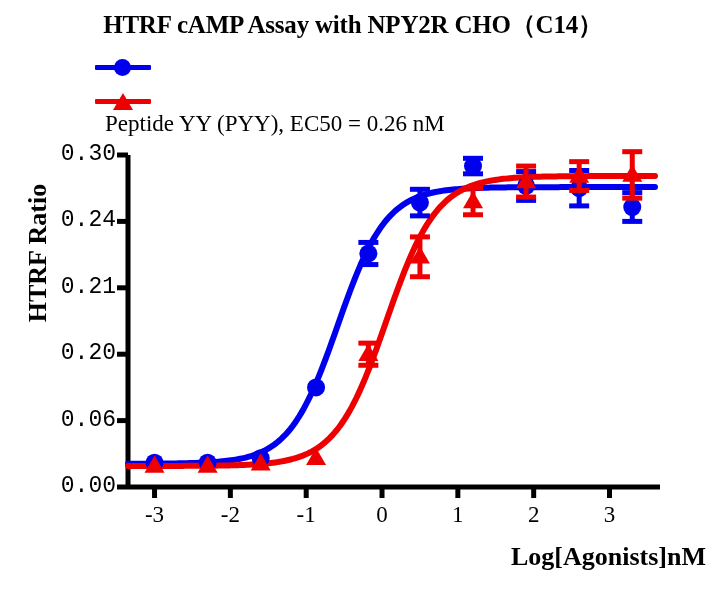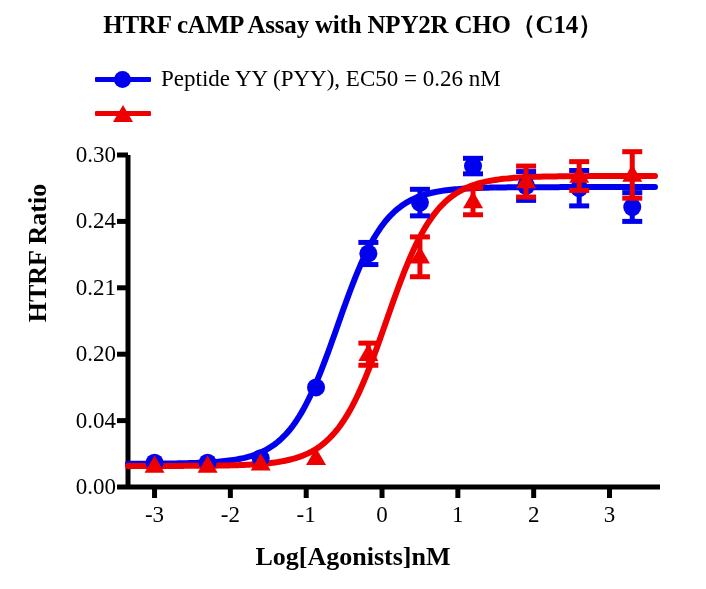--- a/index.html
+++ b/index.html
@@ -8,21 +8,21 @@
     font-family:"Liberation Serif", serif;
     color:#000;overflow:hidden;position:relative;
   }
   #figure{position:absolute;left:0;top:0;width:706px;height:589px;}
   .title{
     position:absolute;left:0;top:8px;width:706px;text-align:center;
     font-family:"Liberation Serif", serif;font-weight:bold;font-size:25px;
     letter-spacing:-0.2px;white-space:nowrap;
   }
   .legend{position:absolute;left:95px;top:56px;width:610px;}
-  .legend-row{display:flex;align-items:flex-end;height:34px;}
+  .legend-row{display:flex;align-items:flex-start;height:34px;flex-direction:column;}
   .legend-marker{width:56px;height:22px;position:relative;flex:0 0 56px;}
   .legend-line{
     position:absolute;left:0;top:9px;width:56px;height:5px;border-radius:1px;
   }
   .legend-dot{
     position:absolute;left:19px;top:3px;width:17px;height:17px;border-radius:50%;
   }
   .legend-tri{
     position:absolute;left:18px;top:3px;width:0;height:0;
     border-left:10px solid transparent;border-right:10px solid transparent;
@@ -30,27 +30,27 @@
   .legend-label{
     font-family:"Liberation Serif", serif;font-size:23px;margin-left:10px;
     white-space:nowrap;line-height:1;
   }
   .ylabel{
     position:absolute;left:-62px;top:238px;width:200px;text-align:center;
     font-family:"Liberation Serif", serif;font-weight:bold;font-size:26px;
     transform:rotate(-90deg);transform-origin:center center;white-space:nowrap;
   }
   .xlabel{
-    position:absolute;left:0;top:542px;width:706px;text-align:center;
+    position:absolute;left:0;top:542px;width:706px;text-align:right;
     font-family:"Liberation Serif", serif;font-weight:bold;font-size:26px;
     white-space:nowrap;
   }
   .ytick-label{
     position:absolute;text-align:right;width:66px;
-    font-family:Liberation Serif, serif;font-size:23px;line-height:1;
+    font-family:Liberation Mono, monospace;font-size:23px;line-height:1;
   }
   .xtick-label{
     position:absolute;text-align:center;width:40px;
     font-family:"Liberation Serif", serif;font-size:23px;line-height:1;
   }
   svg.plot{position:absolute;left:0;top:0;width:706px;height:589px;}
 </style>
 </head>
 <body>
 
@@ -72,21 +72,21 @@
         <span class="legend-tri" id="lg-tri-2" style="border-bottom: 17px solid rgb(238, 0, 0);"></span>
       </span>
     </div>
   </div>
 
   <div class="ylabel">HTRF Ratio</div>
   <div class="xlabel">Log[Agonists]nM</div>
 
   <div id="ytick-labels">
       <div class="ytick-label" style="left: 50px; top: 475px; text-align: right;">0.00</div>
-      <div class="ytick-label" style="left: 50px; top: 408.6px;">0.04</div>
+      <div class="ytick-label" style="left: 50px; top: 408.6px;">0.06</div>
       <div class="ytick-label" style="left: 50px; top: 342.2px;">0.20</div>
       <div class="ytick-label" style="left: 50px; top: 275.8px;">0.21</div>
       <div class="ytick-label" style="left: 50px; top: 209.4px; text-align: right;">0.24</div>
       <div class="ytick-label" style="left: 50px; top: 143px;">0.30</div>
     </div>
   <div id="xtick-labels">
       <div class="xtick-label" style="left: 134.54px; top: 503px;">-3</div>
       <div class="xtick-label" style="left: 210.367px; top: 503px;">-2</div>
       <div class="xtick-label" style="left: 286.194px; top: 503px;">-1</div>
       <div class="xtick-label" style="left: 362.022px; top: 503px;">0</div>

